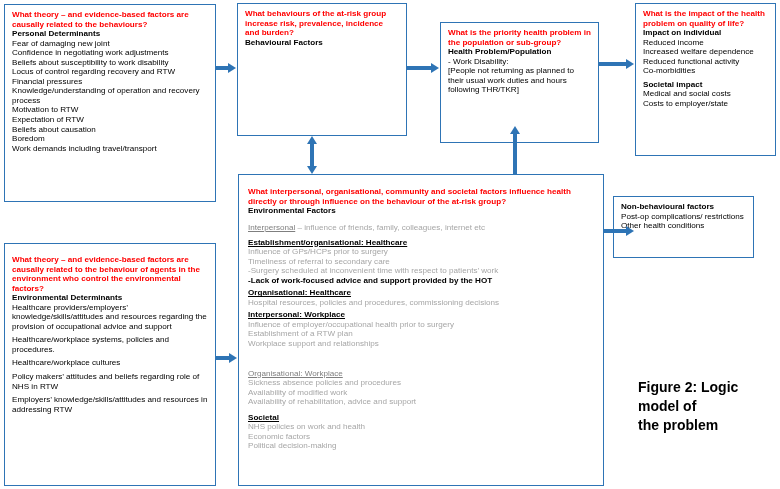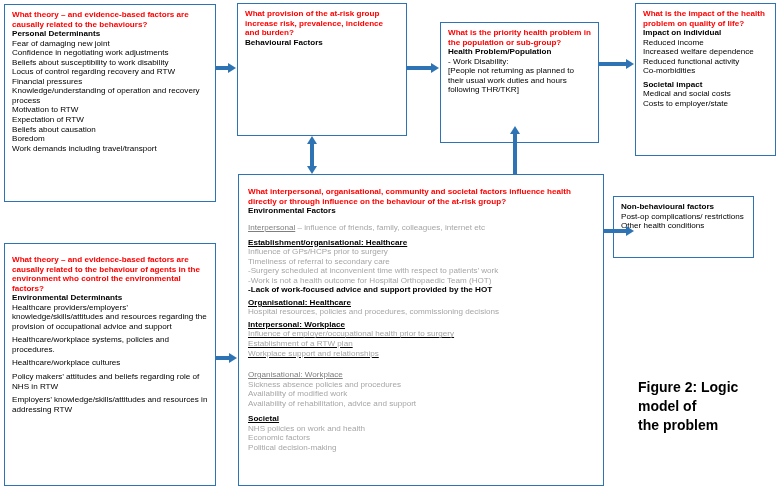--- a/index.html
+++ b/index.html
@@ -141,21 +141,21 @@
       <div class="ln">Knowledge/understanding of operation and recovery process</div>
       <div class="ln">Motivation to RTW</div>
       <div class="ln">Expectation of RTW</div>
       <div class="ln">Beliefs about causation</div>
       <div class="ln">Boredom</div>
       <div class="ln">Work demands including travel/transport</div>
     </div>
   </div>
 
   <div class="box" style="left:237px; top:3px; width:170px; height:133px;">
-    <div class="q">What provision of the at-risk group increase risk, prevalence, incidence and burden?</div>
+    <div class="q">What behaviours of the at-risk group increase risk, prevalence, incidence and burden?</div>
     <div class="hd">Behavioural Factors</div>
   </div>
 
   <div class="box" style="left:440px; top:22px; width:159px; height:121px;">
     <div class="q">What is the priority health problem in the population or sub-group?</div>
     <div class="hd">Health Problem/Population</div>
     <div>
       <div class="ln">-  Work Disability:</div>
       <div class="ln">[People not returning as planned to their usual work duties and hours following THR/TKR]</div>
     </div>
@@ -184,30 +184,29 @@
 
     <div style="margin-bottom:3px;">
       <span class="grayhd">Interpersonal</span><span class="gray"> – influence of friends, family, colleagues, internet etc</span>
     </div>
 
     <div style="margin-bottom:3px;">
       <div class="blackhd">Establishment/organisational: Healthcare</div>
       <div class="gray">Influence of GPs/HCPs prior to surgery</div>
       <div class="gray">Timeliness of referral to secondary care</div>
       <div class="gray">-Surgery scheduled at inconvenient time with respect to patients’ work</div>
-      <div class="gray">-Work is not a health outcome for Hospital Orthopaedic Team (HOT)</div>
       <div class="blackln">-Lack of work-focused advice and support provided by the HOT</div>
     </div>
 
     <div style="margin-bottom:3px;">
       <div class="blackhd">Organisational: Healthcare</div>
       <div class="gray">Hospital resources, policies and procedures, commissioning decisions</div>
     </div>
 
-    <div style="margin-bottom:12px;text-decoration:underline;">
+    <div style="margin-bottom:20px;">
       <div class="blackhd">Interpersonal: Workplace</div>
       <div class="gray">Influence of employer/occupational health prior to surgery</div>
       <div class="gray">Establishment of a RTW plan</div>
       <div class="gray">Workplace support and relationships</div>
     </div>
 
     <div style="margin-bottom:3px;">
       <div class="grayhd">Organisational: Workplace</div>
       <div class="gray">Sickness absence policies and procedures</div>
       <div class="gray">Availability of modified work</div>

